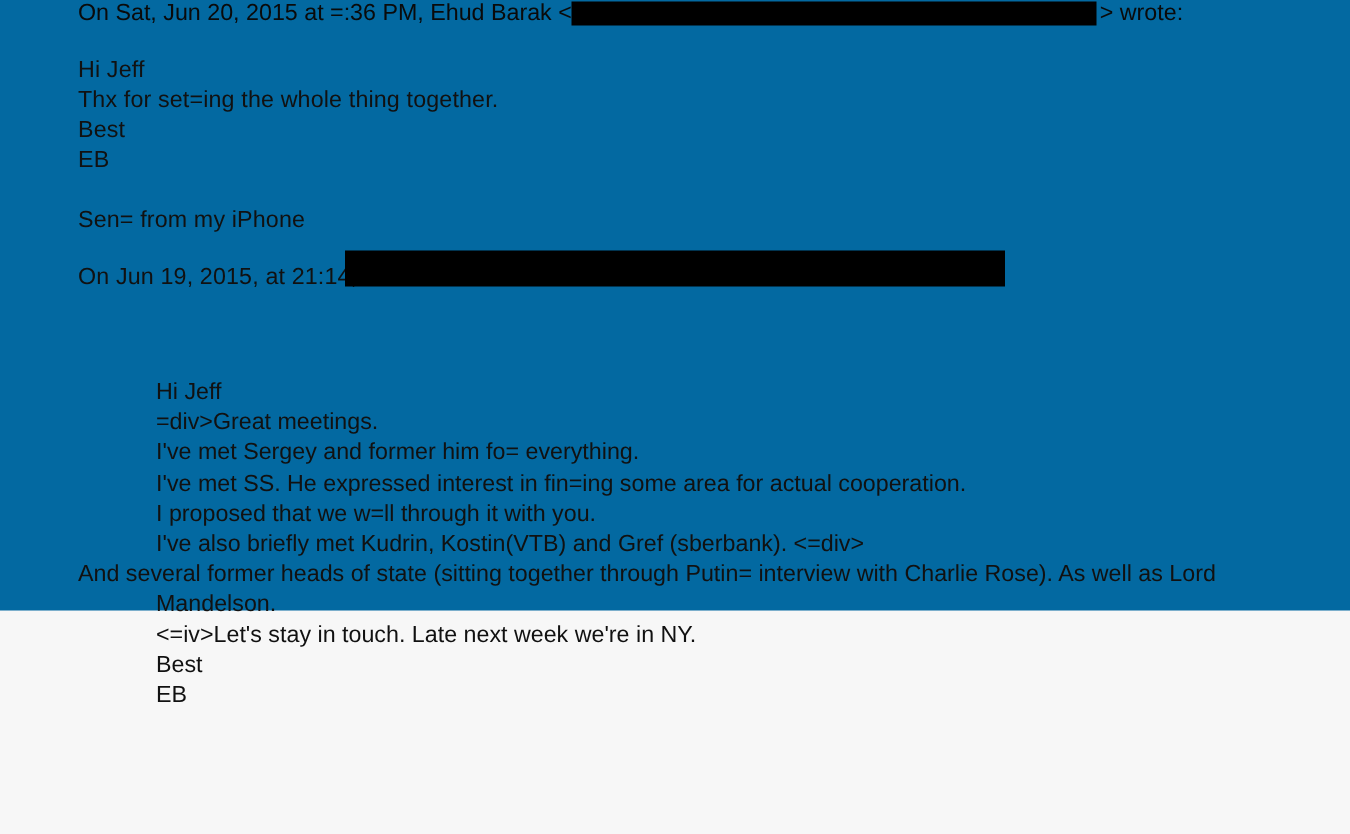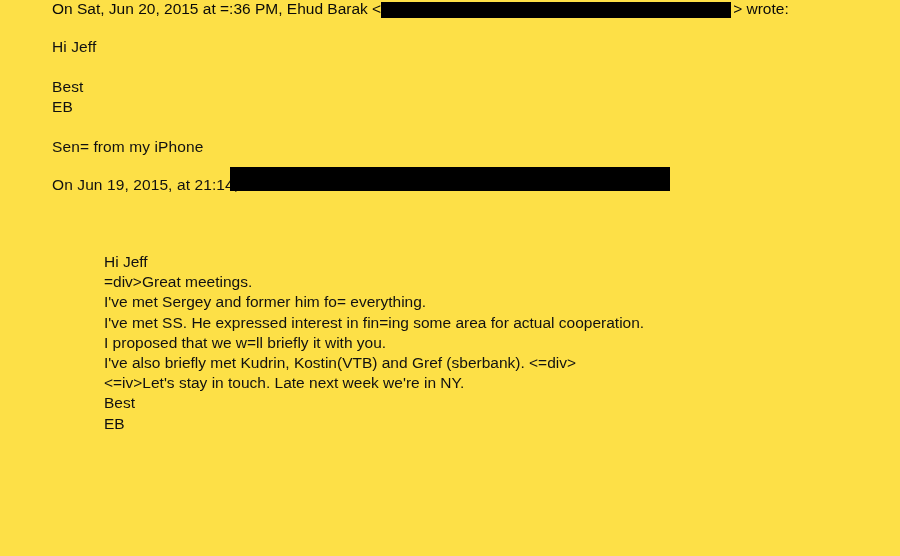--- a/index.html
+++ b/index.html
@@ -10,22 +10,22 @@
     width: 900px;
     height: 556px;
     background: #f7f7f7;
     font-family: "Liberation Sans", sans-serif;
     color: #0a0a0a;
     overflow: hidden;
   }
   .page {
     position: relative;
     width: 900px;
-    height: 556px;
-    background: #fde047;
+    height: 407px;
+    background: #0369a1;
   }
   .line {
     position: absolute;
     font-size: 15.5px;
     line-height: 20px;
     white-space: pre;
     color: #111111;
     letter-spacing: 0.1px;
   }
   .blk {
@@ -72,34 +72,36 @@
 </head>
 <body>
 
 <div class="page">
 
   <div class="wrote-row">
     <span class="seg">On Sat, Jun 20, 2015 at =:36 PM, Ehud Barak &lt;</span><span class="redaction-inline" style="width:350px;height:16px;margin:0 2px 0 0;"></span><span class="seg">&gt; wrote:</span>
   </div>
 
   <div class="line" style="left:52px; top:37px;">Hi Jeff</div>
+  <div class="line" style="left:52px; top:57px;">Thx for set=ing the whole thing together.</div>
   <div class="line" style="left:52px; top:77px;">Best</div>
   <div class="line" style="left:52px; top:97px;">EB</div>
 
   <div class="line" style="left:52px; top:137px;">Sen= from my iPhone</div>
 
   <div class="line" style="left:52px; top:175px;">On Jun 19, 2015, at 21:14,</div>
   <div class="blk" style="left:230px; top:167px; width:440px; height:12px;"></div>
   <div class="blk" style="left:230px; top:177px; width:440px; height:14px;"></div>
 
   <div class="quoted">
     <div class="q">Hi Jeff</div>
     <div class="q">=div&gt;Great meetings.</div>
     <div class="q">I've met Sergey and former him fo= everything.</div>
     <div class="q">I've met SS. He expressed interest in fin=ing some area for actual cooperation.</div>
-    <div class="q">I proposed that we w=ll briefly it with you.</div>
+    <div class="q">I proposed that we w=ll through it with you.</div>
     <div class="q">I've also briefly met Kudrin, Kostin(VTB) and Gref (sberbank). &lt;=div&gt;</div>
+    <div class="q wrap">And several former heads of state (sitting together through Putin= interview with Charlie Rose). As well as Lord Mandelson.</div>
     <div class="q">&lt;=iv&gt;Let's stay in touch. Late next week we're in NY.</div>
     <div class="q">Best</div>
     <div class="q">EB</div>
   </div>
 
 </div>
 
 </body></html>

